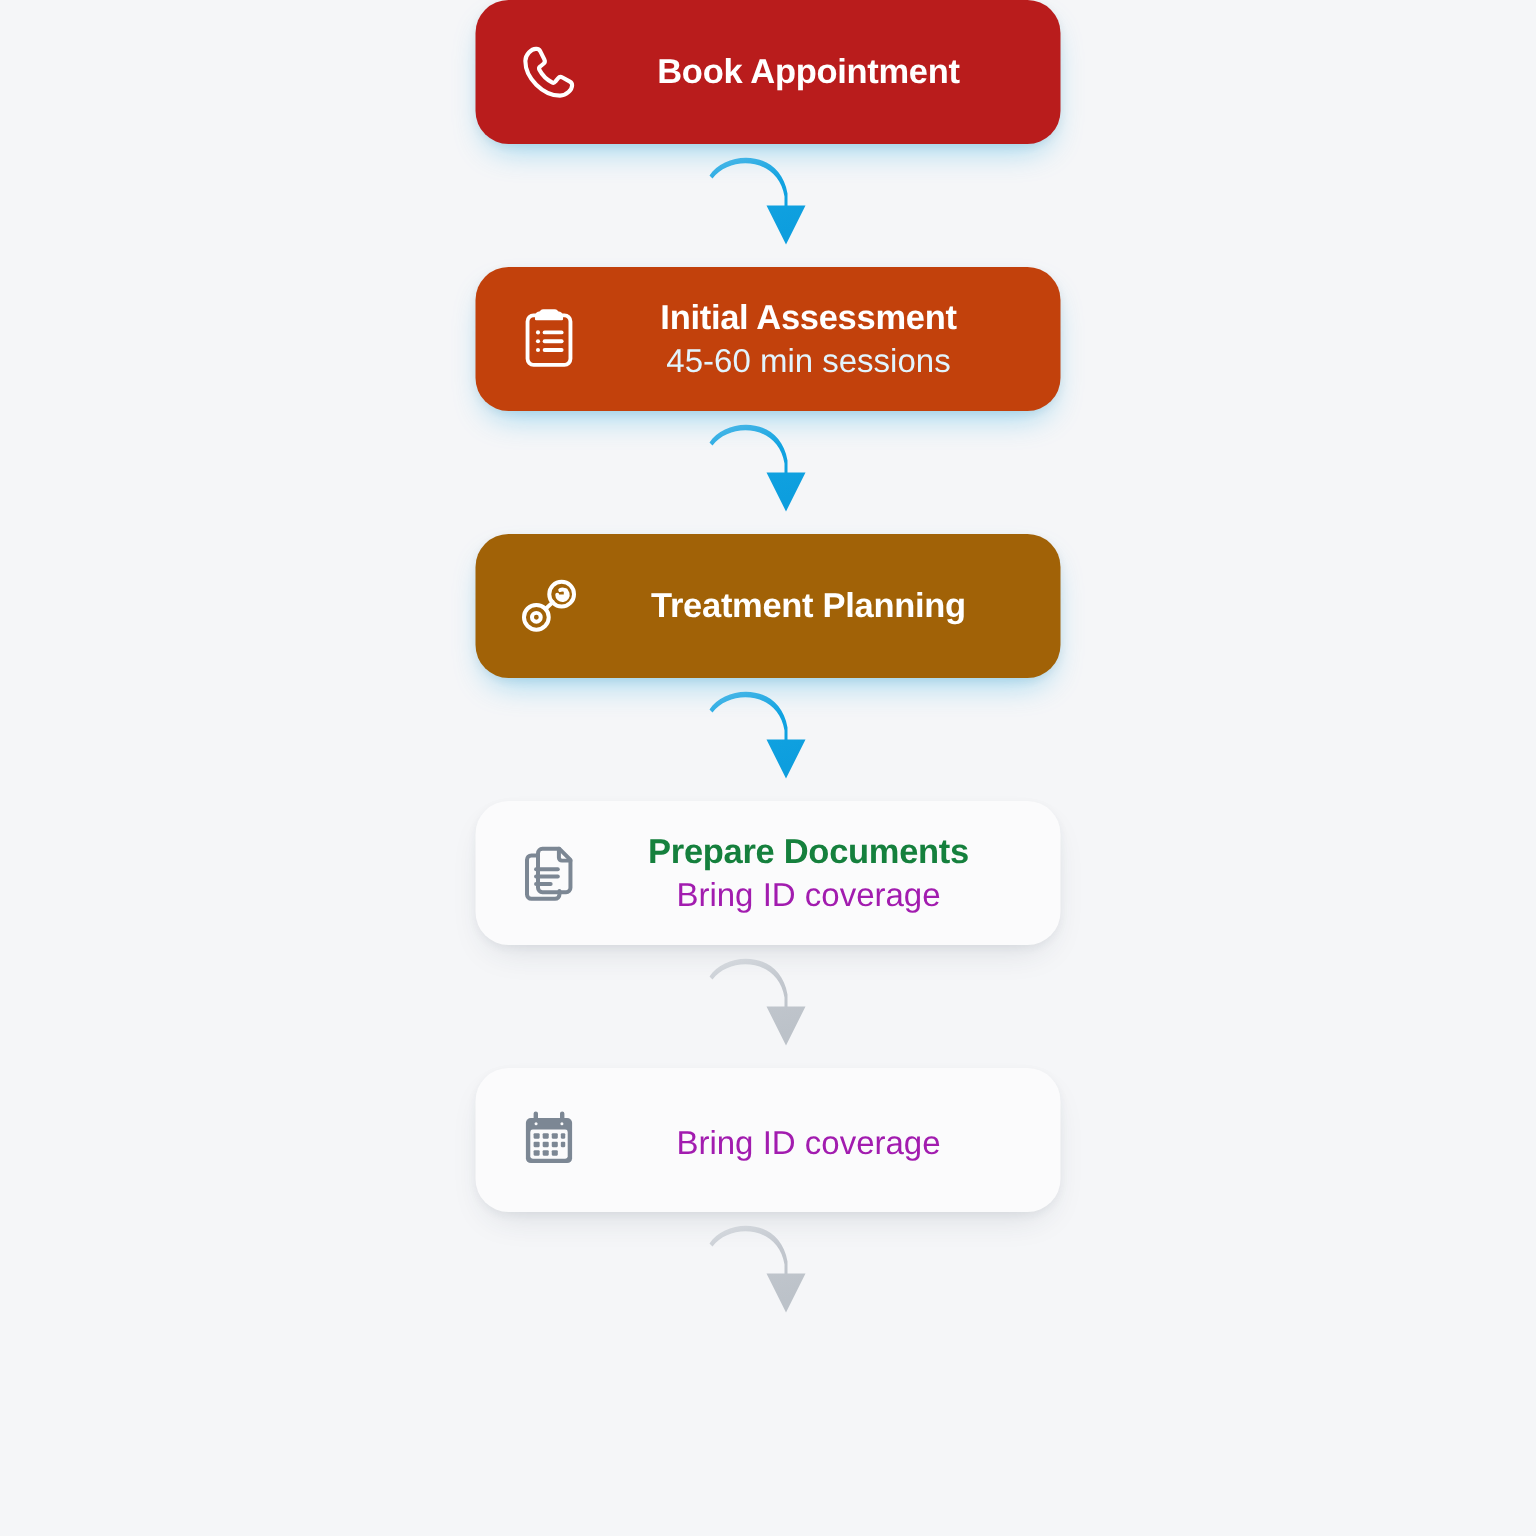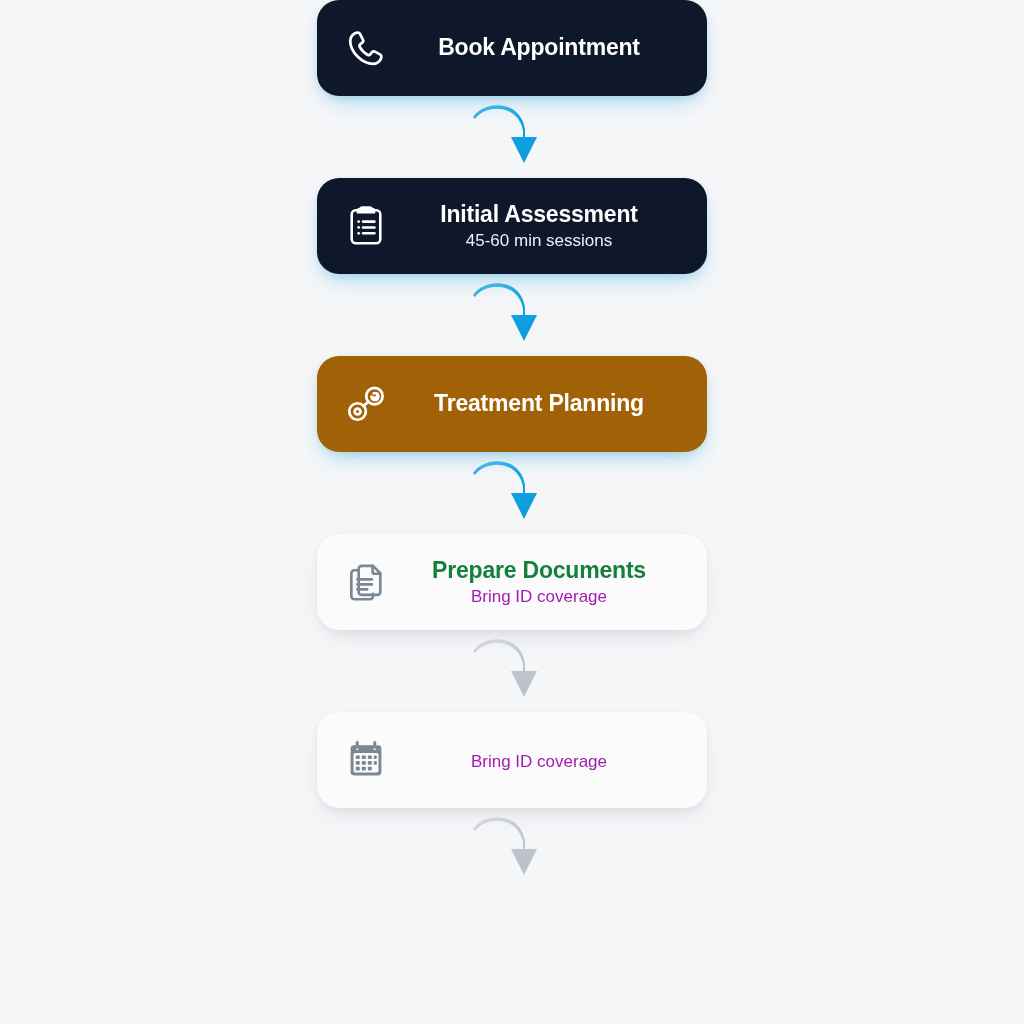--- a/index.html
+++ b/index.html
@@ -65,21 +65,21 @@
     line-height: 1.12;
     padding-right: 6px;
   }
   .card-title {
     font-size: 23px;
     font-weight: bold;
     letter-spacing: -0.2px;
     white-space: nowrap;
   }
   .card-sub {
-    font-size: 17px;
+    font-size: 22px;
     font-weight: normal;
     margin-top: 4px;
     white-space: nowrap;
   }
   .card.blue .card-title { color: #ffffff; }
   .card.blue .card-sub   { color: #e2f4fd; }
   .card.light .card-title { color: #15803d; }
   .card.light .card-sub   { color: #a21caf; }
 
   .card.single .card-text { padding-bottom: 0; }
@@ -93,21 +93,21 @@
     justify-content: center;
     align-items: center;
   }
   .connector svg { display: block; }
 </style>
 </head>
 <body>
 
 <div id="flow">
 
-  <div class="card blue single" style="background: #0f172a;">
+  <div class="card blue single" style="background: #b91c1c;">
     <span class="card-icon">
       <svg width="44" height="44" viewBox="0 0 24 24" fill="none" stroke="#ffffff" stroke-width="1.5" stroke-linecap="round" stroke-linejoin="round">
         <path d="M7.2 3.6 C5.6 3.6 3.4 5.6 3.4 8 c0 6.2 6.4 12.6 12.6 12.6 2.4 0 4.4-2.2 4.4-3.8 0-.6-.3-1-.8-1.3l-2.7-1.5c-.6-.3-1.2-.2-1.6.3l-1 1.2c-.3.4-.8.5-1.2.3-1.9-1-3.6-2.7-4.6-4.6-.2-.4-.1-.9.3-1.2l1.2-1c.5-.4.6-1 .3-1.6L8.8 4.4c-.3-.5-.8-.8-1.3-.8z"></path>
       </svg>
     </span>
     <span class="card-text">
       <span class="card-title">Book Appointment</span>
     </span>
   </div>
 
@@ -120,21 +120,21 @@
             <stop offset="0.45" stop-color="#12a3e1"></stop>
             <stop offset="1" stop-color="#0d9ede"></stop>
           </linearGradient>
         </defs>
         <path d="M8 18 C20 2 52 4 56 30 L56 36 L44 36 L57 62 L70 36 L58 36 L58 28
                  C53 -2 17 -1 6 16 Z" fill="url(#g-blue-1)"></path>
       </svg>
     </span>
   </div>
 
-  <div class="card blue" style="background: #0f172a;">
+  <div class="card blue" style="background: #c2410c;">
     <span class="card-icon">
       <svg width="44" height="44" viewBox="0 0 24 24" fill="none" stroke="#ffffff" stroke-width="1.4" stroke-linecap="round" stroke-linejoin="round">
         <rect x="4.2" y="3.4" width="15.6" height="18" rx="2.2"></rect>
         <path d="M9 3.4 V2.9 a1 1 0 0 1 1-1 h4 a1 1 0 0 1 1 1 v.5"></path>
         <path d="M8.6 2.4 h6.8 a1.3 1.3 0 0 1 1.3 1.3 v1.1 H7.3 V3.7 a1.3 1.3 0 0 1 1.3-1.3 z" fill="#ffffff" stroke="#ffffff" stroke-width="0.8"></path>
         <circle cx="8" cy="9.6" r="0.75" fill="#ffffff" stroke="none"></circle>
         <line x1="10.4" y1="9.6" x2="16.6" y2="9.6"></line>
         <circle cx="8" cy="12.8" r="0.75" fill="#ffffff" stroke="none"></circle>
         <line x1="10.4" y1="12.8" x2="16.6" y2="12.8"></line>
         <circle cx="8" cy="16" r="0.75" fill="#ffffff" stroke="none"></circle>

